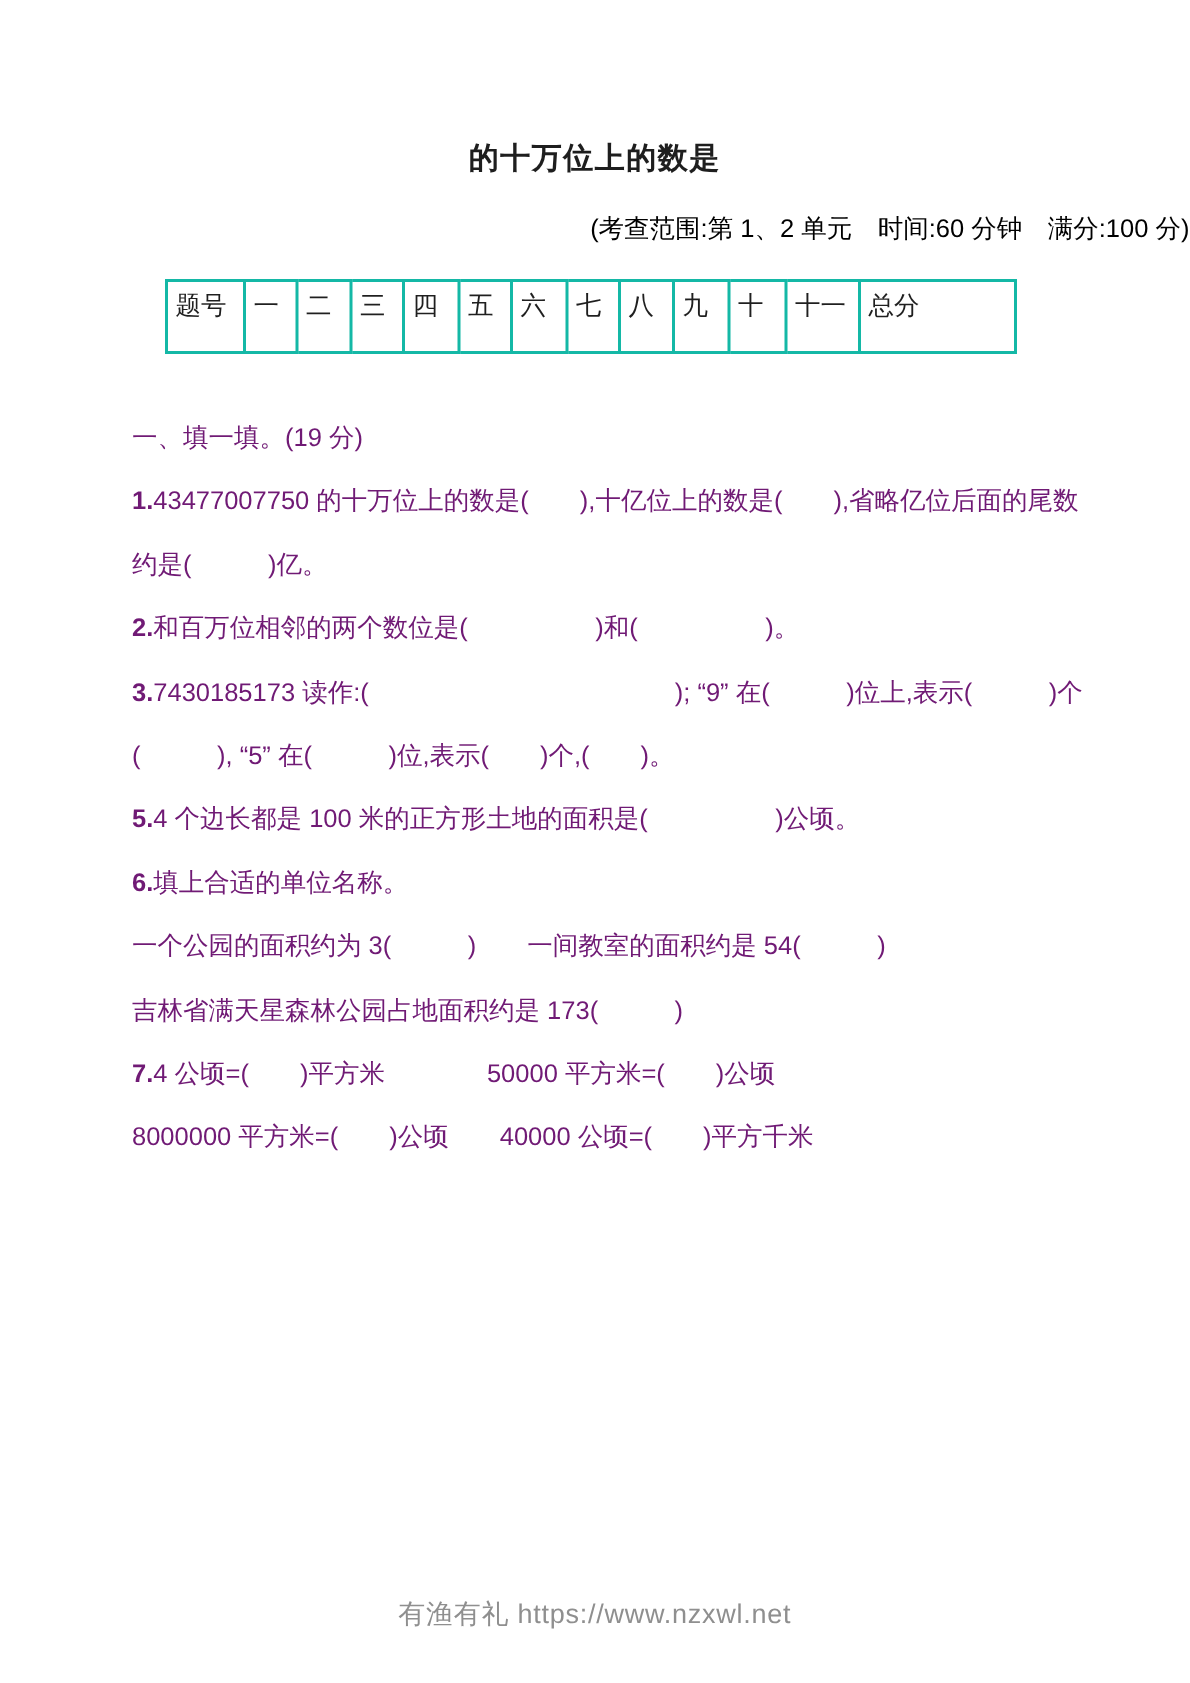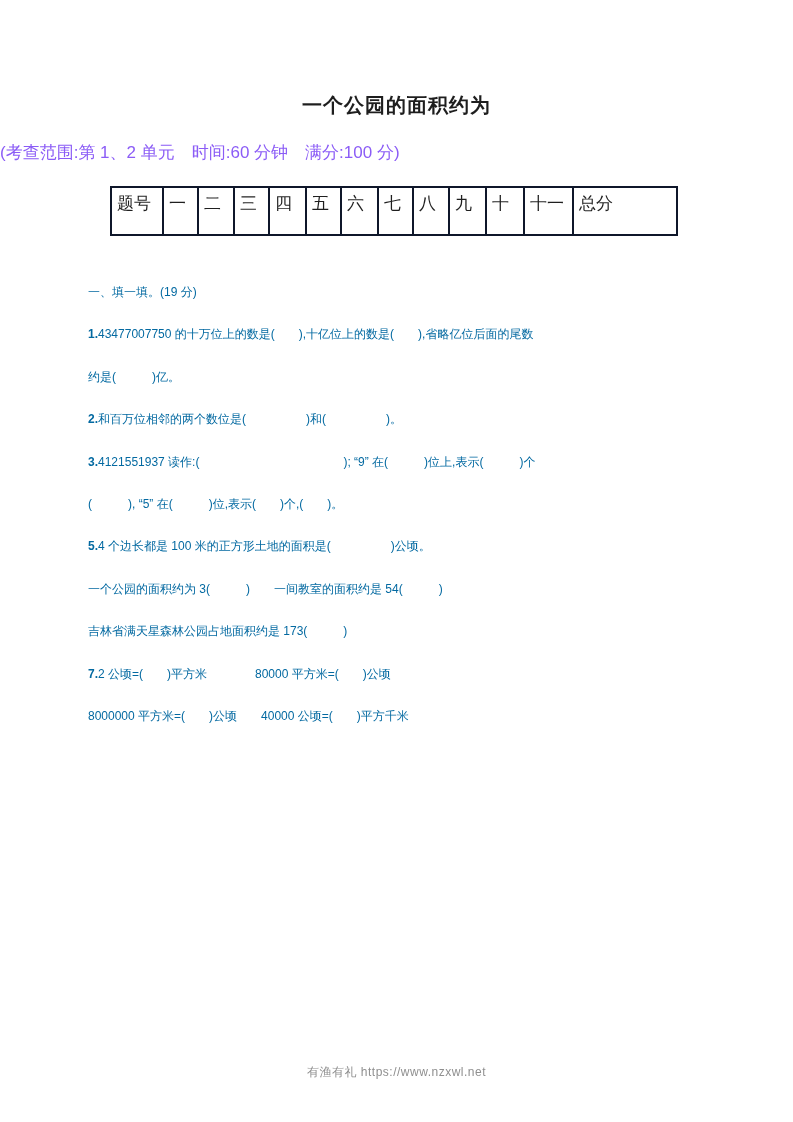--- a/index.html
+++ b/index.html
@@ -24,73 +24,73 @@
     font-size: 20px;
     font-weight: bold;
     color: #1e1e1e;
     letter-spacing: 1px;
   }
   .exam-info {
     position: absolute;
     top: 141px;
     left: 0;
     width: 100%;
-    text-align: left;
+    text-align: right;
     font-size: 17px;
-    color: #8b5cf6;
+    color: #000000;
   }
   table.score-table {
     position: absolute;
     left: 110px;
     top: 186px;
     width: 568px;
     border-collapse: collapse;
     table-layout: fixed;
   }
   table.score-table td {
-    border: 2px solid #0f172a;
+    border: 2px solid #14b8a6;
     height: 42px;
     vertical-align: top;
     padding: 4px 2px 0 5px;
     font-size: 17px;
     color: #1f1f1f;
     overflow: hidden;
     white-space: nowrap;
   }
   .content {
     position: absolute;
     left: 88px;
     top: 271px;
     width: 700px;
-    font-size: 12px;
-    color: #0369a1;
+    font-size: 17px;
+    color: #701a75;
   }
   .content p {
     margin: 0;
     line-height: 42.4px;
     white-space: pre-wrap;
   }
   .content b {
     font-weight: bold;
   }
   .footer-watermark {
     position: absolute;
     top: 1064px;
     left: 0;
     width: 100%;
     text-align: center;
-    font-size: 12px;
+    font-size: 18px;
     color: #8f8f8f;
     letter-spacing: 0.5px;
   }
 </style>
 </head>
 <body>
 
-<div class="page-title">一个公园的面积约为</div>
+<div class="page-title">的十万位上的数是</div>
 
 <div class="exam-info">(考查范围:第 1、2 单元　时间:60 分钟　满分:100 分)</div>
 
 <table class="score-table">
   <colgroup>
     <col style="width:52px">
       <col style="width:35px">
       <col style="width:36px">
       <col style="width:35px">
     <col style="width:37px">
@@ -120,22 +120,23 @@
     <td>总分</td>
   </tr>
 </tbody>
   </table>
 
 <div class="content">
   <p>一、填一填。(19 分)</p>
   <p><b>1.</b><span>43477007750 的十万位上的数是(　　),十亿位上的数是(　　),省略亿位后面的尾数</span></p>
   <p><b></b><span>约是(　　　)亿。</span></p>
   <p><b>2.</b><span>和百万位相邻的两个数位是(　　　　　)和(　　　　　)。</span></p>
-  <p><b>3.</b><span>4121551937 读作:(　　　　　　　　　　　　); “9” 在(　　　)位上,表示(　　　)个</span></p>
+  <p><b>3.</b><span>7430185173 读作:(　　　　　　　　　　　　); “9” 在(　　　)位上,表示(　　　)个</span></p>
   <p><b></b><span>(　　　), “5” 在(　　　)位,表示(　　)个,(　　)。</span></p>
   <p><b>5.</b><span>4 个边长都是 100 米的正方形土地的面积是(　　　　　)公顷。</span></p>
+  <p><b>6.</b><span>填上合适的单位名称。</span></p>
   <p><b></b><span>一个公园的面积约为 3(　　　)　　一间教室的面积约是 54(　　　)</span></p>
   <p><b></b><span>吉林省满天星森林公园占地面积约是 173(　　　)</span></p>
-  <p><b>7.</b><span>2 公顷=(　　)平方米　　　　80000 平方米=(　　)公顷</span></p>
+  <p><b>7.</b><span>4 公顷=(　　)平方米　　　　50000 平方米=(　　)公顷</span></p>
   <p><b></b><span>8000000 平方米=(　　)公顷　　40000 公顷=(　　)平方千米</span></p>
 </div>
 
 <div class="footer-watermark">有渔有礼 https://www.nzxwl.net</div>
 
 </body></html>

